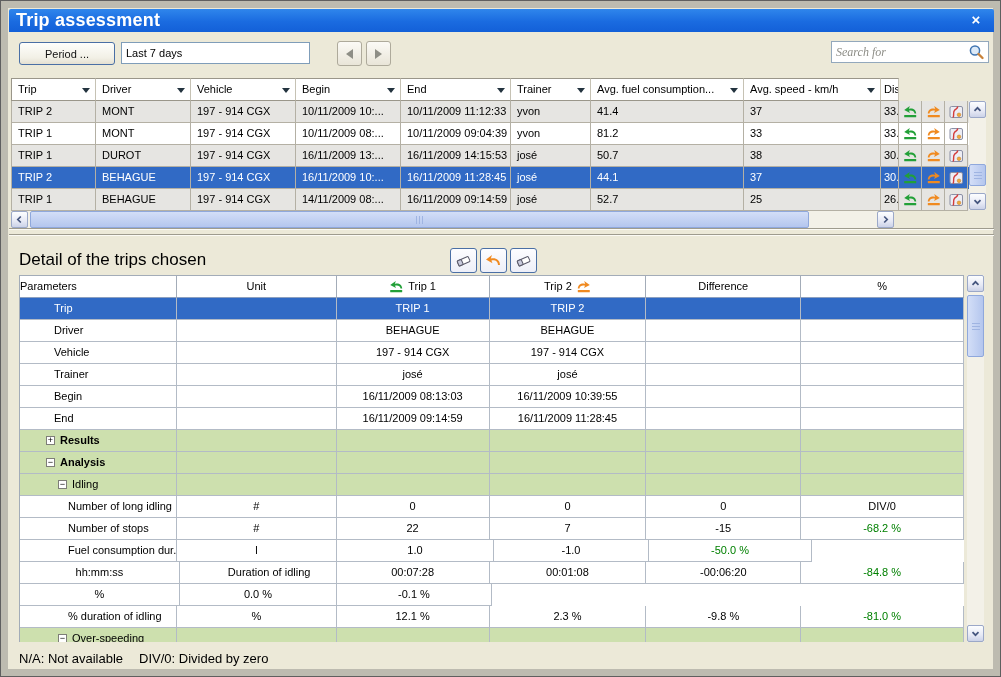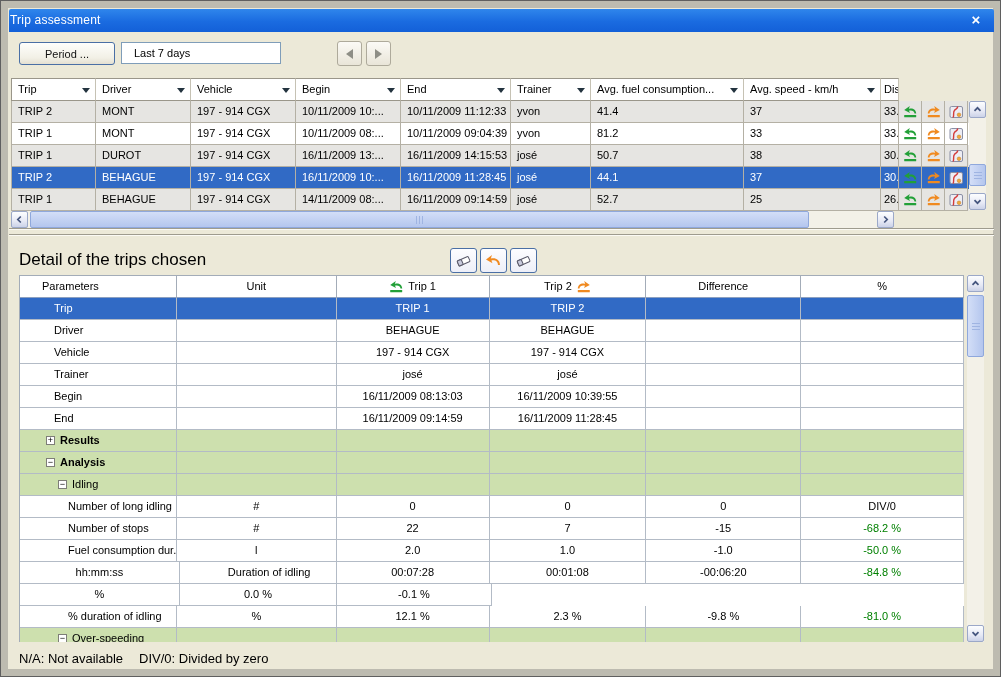--- a/index.html
+++ b/index.html
@@ -4,29 +4,29 @@
 <style>
   * { margin:0; padding:0; box-sizing:border-box; }
   body { font-family:"Liberation Sans", sans-serif; background:#ffffff; }
   .stage { position:relative; width:1001px; height:677px; background:#BDBBB0; border:1px solid #5f5f5f; overflow:hidden; }
   .inner-bg { position:absolute; left:7px; top:7px; right:7px; bottom:7px; background:#ECE9D8; }
 
   
   .titlebar { position:absolute; left:8px; top:8px; width:985px; height:23px;
     background:linear-gradient(180deg,#2F86EC 0%, #1A6BE0 55%, #1360D8 100%);
     border-radius:2px 2px 0 0; color:#fff; }
-  .titlebar .title { position:absolute; left:1px; top:0; line-height:23px; font-size:12px; font-weight:normal; letter-spacing:.2px; }
+  .titlebar .title { position:absolute; left:7px; top:0; line-height:23px; font-size:18px; font-weight:bold; letter-spacing:.2px; }
   .titlebar .close { position:absolute; right:8px; top:1px; width:20px; height:20px; text-align:center; line-height:20px;
     font-size:15px; font-weight:bold; cursor:default; }
 
   
   .period-btn { position:absolute; left:18px; top:41px; width:96px; height:23px; font-family:"Liberation Sans",sans-serif;
     font-size:11px; color:#111; background:linear-gradient(180deg,#FEFEFC, #F2F0E6 70%, #E4E0D2); border:1px solid #4A6FA5; border-radius:3px; }
-  .period-input { position:absolute; left:120px; top:41px; width:160px; height:22px; border:1px solid #7F9DB9; background:#fff;
-    font-family:"Liberation Sans",sans-serif; font-size:11px; padding:0 12px; color:#000; }
+  .period-input { position:absolute; left:120px; top:41px; width:189px; height:22px; border:1px solid #7F9DB9; background:#fff;
+    font-family:"Liberation Sans",sans-serif; font-size:11px; padding:0 4px; color:#000; }
   .nav-btn { position:absolute; top:40px; width:25px; height:25px; background:linear-gradient(180deg,#FBFAF6,#E9E5D8);
     border:1px solid #AEAA9B; border-radius:3px; display:flex; align-items:center; justify-content:center; }
   .nav-prev { left:336px; } .nav-next { left:365px; }
   .tri-left { width:0; height:0; border-right:7px solid #8E8E86; border-top:5px solid transparent; border-bottom:5px solid transparent; }
   .tri-right { width:0; height:0; border-left:7px solid #8E8E86; border-top:5px solid transparent; border-bottom:5px solid transparent; }
   .search-box { position:absolute; left:830px; top:40px; width:158px; height:22px; background:#fff; border:1px solid #93A8BC; }
   .search-box input { position:absolute; left:4px; top:1px; width:126px; height:18px; border:none; outline:none;
     font-family:"Liberation Serif", serif; font-size:12px; color:#333; }
   .search-box input::placeholder { font-style:italic; color:#8D8D86; }
   .search-box .sicon { position:absolute; right:3px; top:2px; }
@@ -72,21 +72,21 @@
   .detail-label { position:absolute; left:18px; top:249px; font-size:17px; color:#000; }
   .tool-btn { position:absolute; top:247px; width:27px; height:25px; background:linear-gradient(180deg,#FDFDFF,#EDEFF8);
     border:1px solid #4A6FA5; border-radius:3px; display:flex; align-items:center; justify-content:center; padding:0; }
   .tb1{ left:449px; } .tb2{ left:479px; } .tb3{ left:509px; }
 
   .detail-grid { position:absolute; left:18px; top:274px; width:945px; height:367px; overflow:hidden;
     font-size:11px; color:#000; border-left:1px solid #A3ACB8; }
   .dhead { display:flex; height:23px; }
   .dhcell { background:#fff; border-top:1px solid #A3ACB8; border-right:1px solid #A3ACB8; border-bottom:1px solid #8CA0C0;
     line-height:21px; text-align:center; overflow:hidden; white-space:nowrap; display:flex; align-items:center; justify-content:center; gap:4px; }
-  .dhcell.left { justify-content:flex-start; padding-left:22px; }
+  .dhcell.left { justify-content:flex-start; padding-left:0; }
   .drow { display:flex; height:22px; background:#fff; }
   .drow.sel { background:#316AC5; color:#fff; }
   .drow.grp { background:#CDE0AE; }
   .drow.bold .ptext { font-weight:bold; }
   .dcell { border-right:1px solid #B3BBC6; border-bottom:1px solid #B3BBC6; line-height:21px; text-align:center;
     overflow:hidden; white-space:nowrap; }
   .dc0{width:157px; text-align:left; display:flex; align-items:center;}
   .dc1{width:160px;} .dc2{width:153px;} .dc3{width:157px;} .dc4{width:155px;} .dc5{width:163px;}
   .ind1 { padding-left:34px; } .ind0 { padding-left:26px; } .ind2 { padding-left:48px; }
   .drow.grp .dc0.ind1 { padding-left:38px; }
@@ -110,20 +110,29 @@
     <span class="close">×</span>
   </div>
 
   <button class="period-btn">Period ...</button>
   <input class="period-input" value="Last 7 days" style="">
   <div class="nav-btn nav-prev">
     <span class="tri-left"></span>
   </div>
   <div class="nav-btn nav-next">
     <span class="tri-right"></span>
+  </div>
+  <div class="search-box">
+    <input placeholder="Search for" style="">
+    <span class="sicon" data-icon="search-icon">
+        <svg width="17" height="16" viewBox="0 0 17 16">
+          <circle cx="7" cy="6.5" r="4.6" fill="#DCEAF8" stroke="#3F74B0" stroke-width="1.5"></circle>
+          <path d="M10.5 10 L14.5 14" stroke="#C8823A" stroke-width="2.4" stroke-linecap="round"></path>
+        </svg>
+      </span>
   </div>
 
   <div class="trips-grid">
     <div class="thead">
       <div class="hcell c0"><span>Trip</span><span class="hdrop"></span></div>
       <div class="hcell c1"><span>Driver</span><span class="hdrop"></span></div>
       <div class="hcell c2"><span>Vehicle</span><span class="hdrop"></span></div>
       <div class="hcell c3"><span>Begin</span><span class="hdrop"></span></div>
       <div class="hcell c4"><span>End</span><span class="hdrop"></span></div>
       <div class="hcell c5"><span>Trainer</span><span class="hdrop"></span></div>
@@ -536,21 +545,20 @@
           <div class="dcell dc2">22</div>
           <div class="dcell dc3">7</div>
           <div class="dcell dc4">-15</div>
           <div class="dcell dc5 green">-68.2 %</div>
         </div>
         <div class="drow">
           <div class="dcell dc0 ind2">
             <span class="ptext">Fuel consumption dur...</span>
           </div>
           <div class="dcell dc1">l</div>
-          <div class="dcell dc2">2.0</div>
           <div class="dcell dc3">1.0</div>
           <div class="dcell dc4">-1.0</div>
           <div class="dcell dc5 green">-50.0 %</div>
         </div>
         <div class="drow">
           <div class="dcell dc1">hh:mm:ss</div>
           <div class="dcell dc0 ind2">
             <span class="ptext">Duration of idling</span>
           </div>
           <div class="dcell dc2">00:07:28</div>

